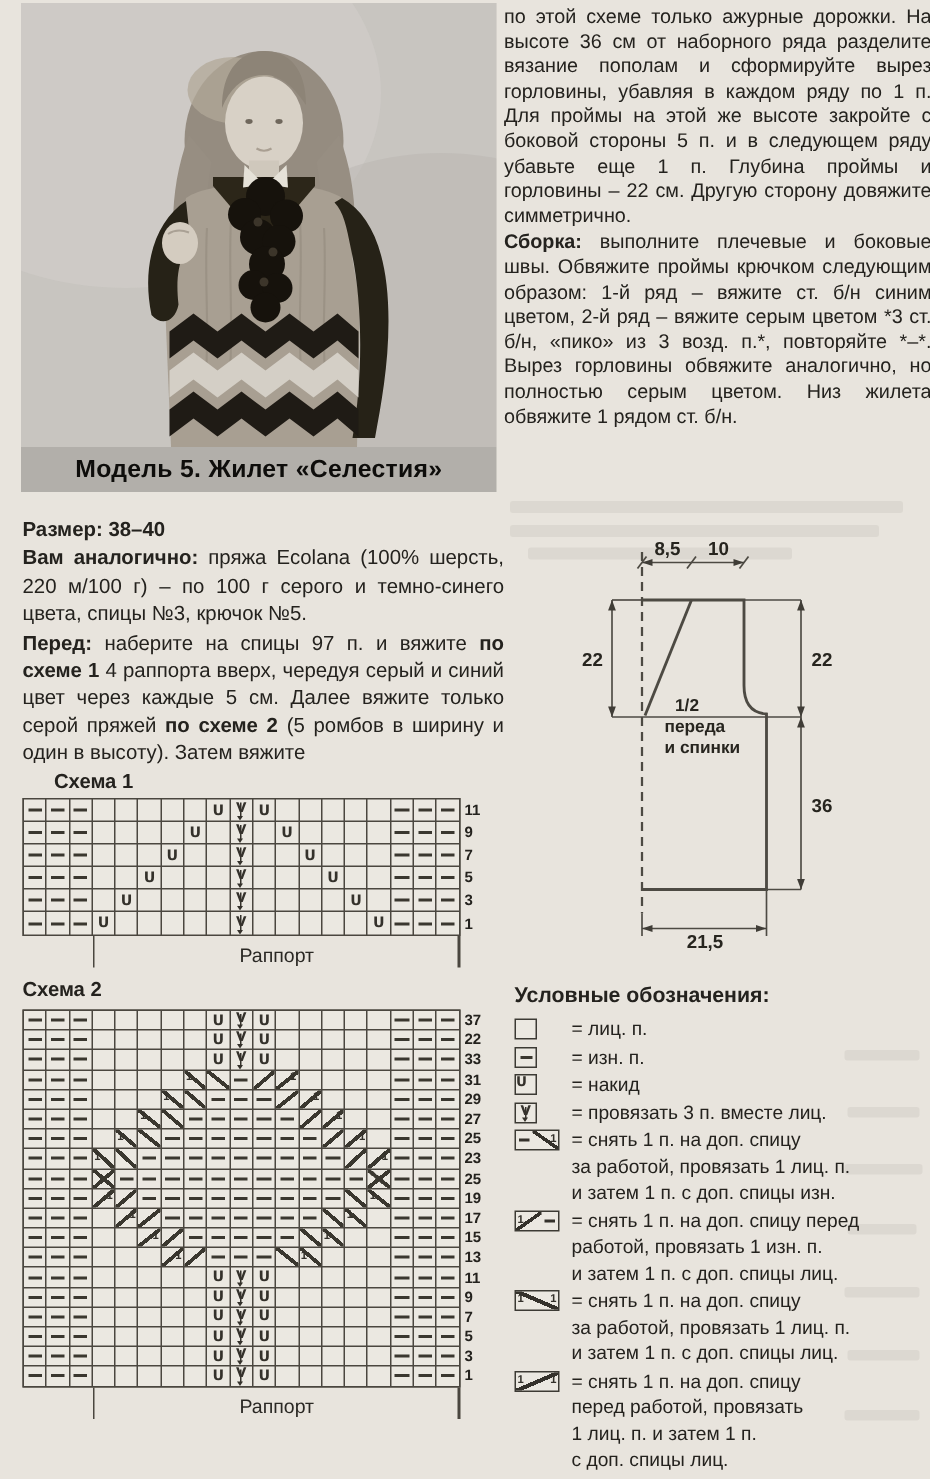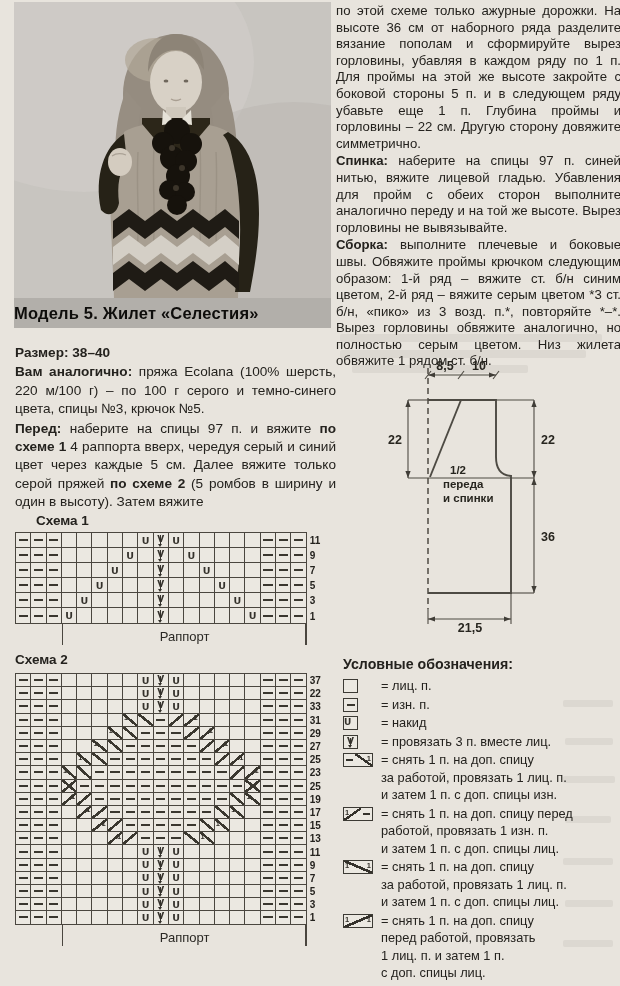--- a/index.html
+++ b/index.html
@@ -1,21 +1,21 @@
 <!DOCTYPE html>
 <html><head>
 <meta charset="utf-8">
 <style>
   html,body{margin:0;padding:0;}
   body{width:620px;height:986px;background:#e8e4dd;font-family:"Liberation Sans",sans-serif;color:#24221e;position:relative;overflow:hidden;}
   .abs{position:absolute;}
   .bold{font-weight:bold;}
   
   .photo{left:14px;top:2px;width:317px;height:296px;background:#c7c4bf;overflow:hidden;}
-  .caption{left:14px;top:298px;width:317px;height:30px;background:#b2afaa;display:flex;align-items:center;justify-content:flex-start;font-weight:bold;font-size:16.5px;color:#0e0d0b;letter-spacing:.2px;}
+  .caption{left:14px;top:298px;width:317px;height:30px;background:#b2afaa;display:flex;align-items:center;justify-content:center;font-weight:bold;font-size:16.5px;color:#0e0d0b;letter-spacing:.2px;}
   
   .ltext{left:15px;top:344px;width:321px;font-size:13.6px;line-height:18.4px;text-align:justify;}
   .rtext{left:336px;top:3px;width:285px;font-size:13.2px;line-height:16.6px;text-align:justify;}
   .rtext p,.ltext p{margin:0 0 1px 0;}
   
   .chart{width:max-content;}
   .chart-label{font-weight:600;font-size:13.5px;}
   .kgrid{display:grid;grid-template-columns:repeat(19,14.3px);gap:1px;background:#4a463f;border:1px solid #4a463f;width:max-content;}
   .c1 .kgrid{grid-auto-rows:14.1px;}
   .c2 .kgrid{grid-auto-rows:12.2px;}
@@ -119,21 +119,20 @@
 </div>
 
 <div class="abs ltext">
   <p><span class="bold">Размер: </span><span class="bold">38–40</span></p>
   <p><span class="bold">Вам аналогично: </span><span>пряжа Ecolana (100% шерсть, 220 м/100 г) – по 100 г серого и темно-синего цвета, спицы №3, крючок №5.</span></p>
   <p><span class="bold">Перед: </span><span>наберите на спицы 97 п. и вяжите </span><span class="bold">по схеме 1</span><span> 4 раппорта вверх, чередуя серый и синий цвет через каждые 5 см. Далее вяжите только серой пряжей </span><span class="bold">по схеме 2</span><span> (5 ромбов в ширину и один в высоту). Затем вяжите</span></p>
 </div>
 
 <div class="abs rtext">
   <p>по этой схеме только ажурные дорожки. На высоте 36 см от наборного ряда разделите вязание пополам и сформируйте вырез горловины, убавляя в каждом ряду по 1 п. Для проймы на этой же высоте закройте с боковой стороны 5 п. и в следующем ряду убавьте еще 1 п. Глубина проймы и горловины – 22 см. Другую сторону довяжите симметрично.</p>
-  <p><span class="bold">Спинка: </span><span>наберите на спицы 97 п. синей нитью, вяжите лицевой гладью. Убавления для пройм с обеих сторон выполните аналогично переду и на той же высоте. Вырез горловины не вывязывайте.</span></p>
   <p><span class="bold">Сборка: </span><span>выполните плечевые и боковые швы. Обвяжите проймы крючком следующим образом: 1-й ряд – вяжите ст. б/н синим цветом, 2-й ряд – вяжите серым цветом *3 ст. б/н, «пико» из 3 возд. п.*, повторяйте *–*. Вырез горловины обвяжите аналогично, но полностью серым цветом. Низ жилета обвяжите 1 рядом ст. б/н.</span></p>
 </div>
 
 <div class="ghost" style="left:340px;top:334px;width:262px;height:8px;"></div>
 <div class="ghost" style="left:340px;top:350px;width:246px;height:8px;"></div>
 <div class="ghost" style="left:352px;top:365px;width:176px;height:8px;"></div>
 <div class="ghost" style="left:563px;top:700px;width:50px;height:7px;"></div>
 <div class="ghost" style="left:565px;top:738px;width:48px;height:7px;"></div>
 <div class="ghost" style="left:563px;top:776px;width:52px;height:7px;"></div>
 <div class="ghost" style="left:565px;top:816px;width:46px;height:7px;"></div>

